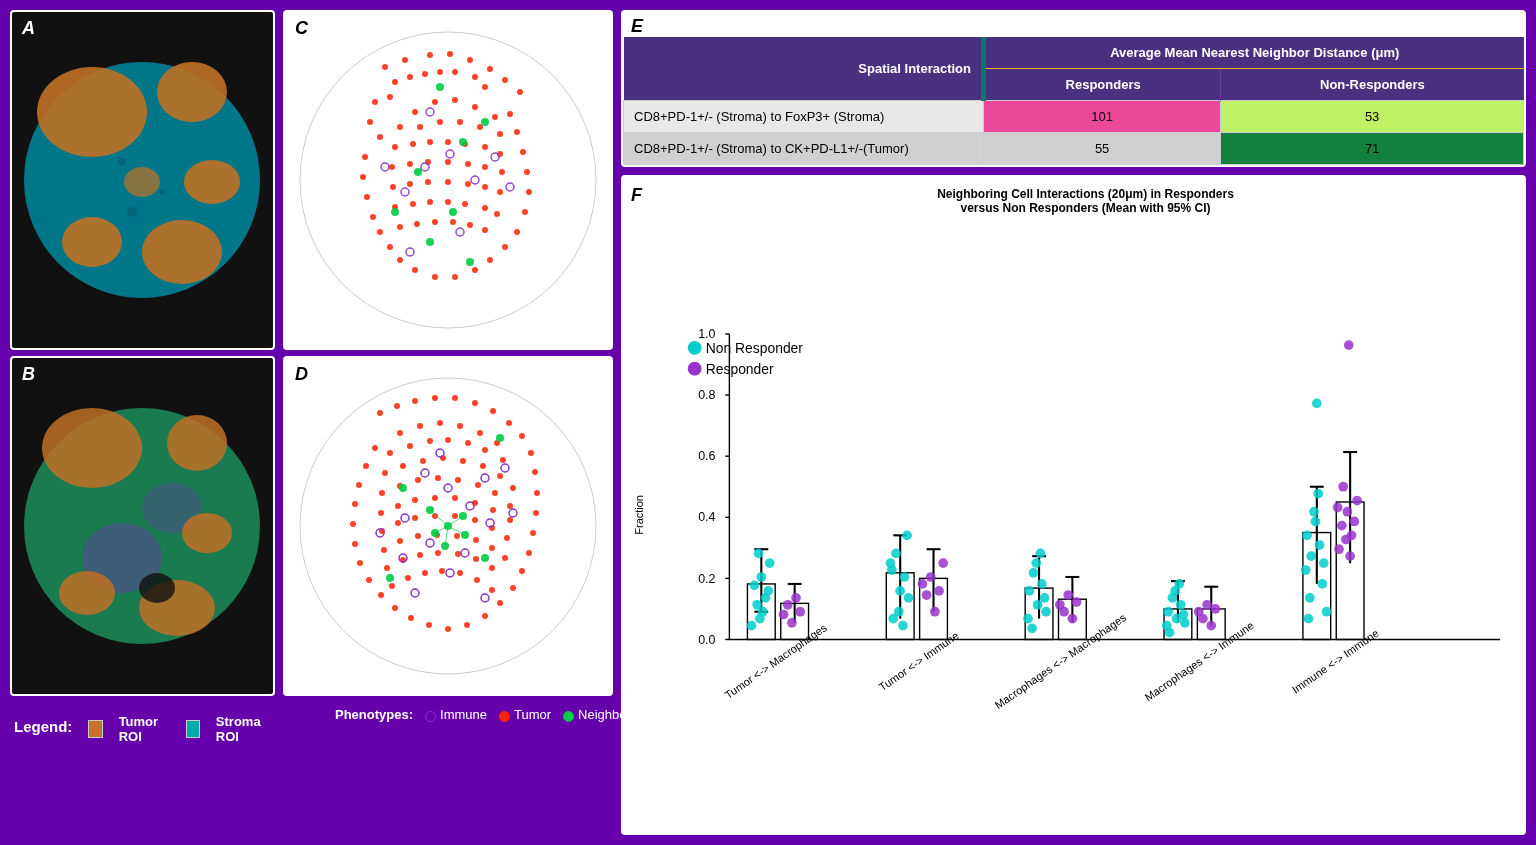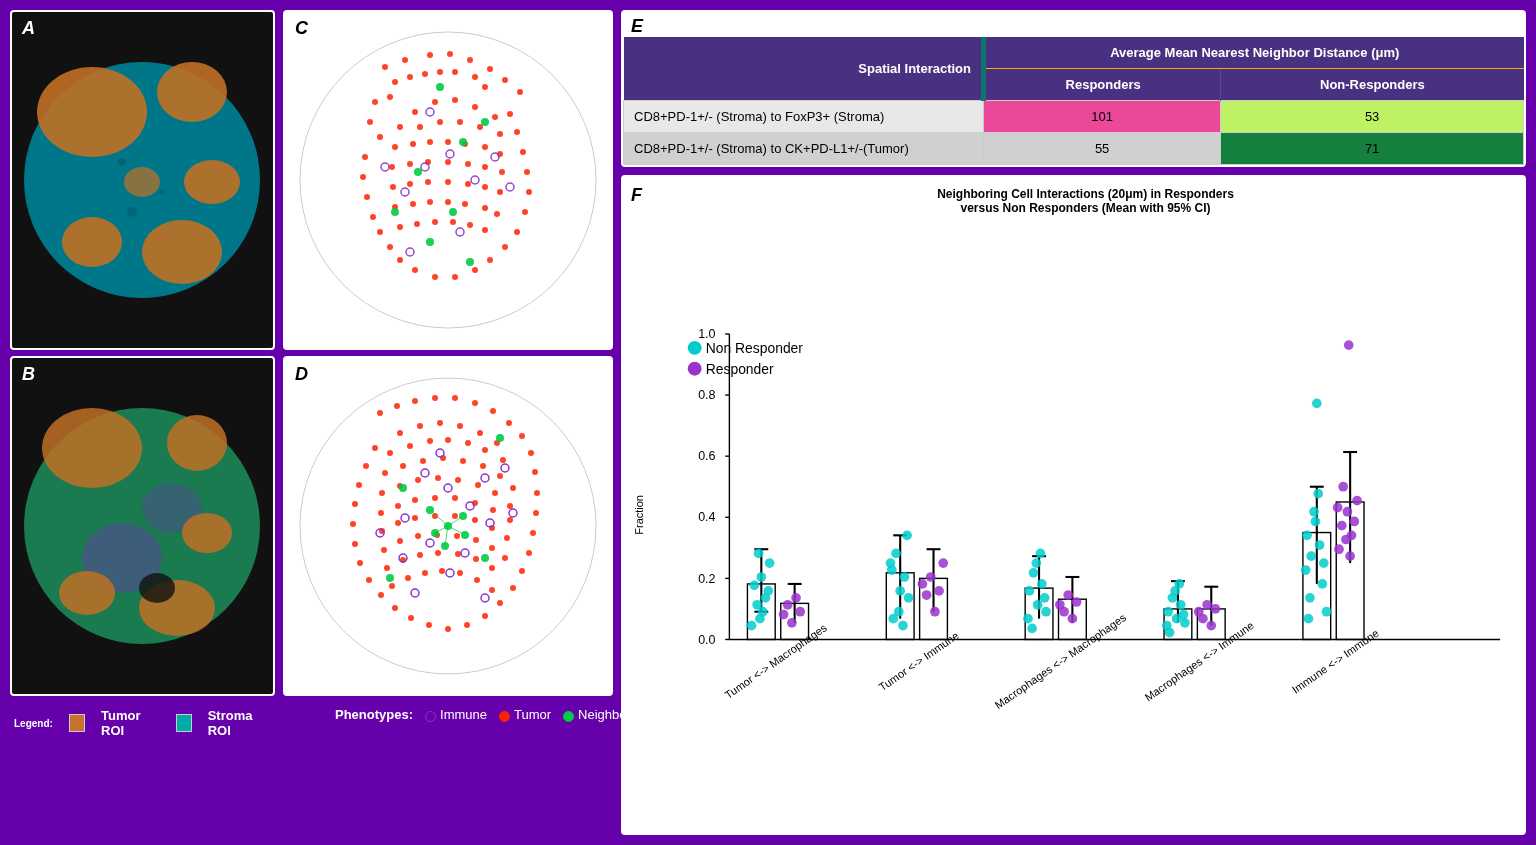--- a/index.html
+++ b/index.html
@@ -55,26 +55,27 @@
     .legend-bar {
       display: flex;
       align-items: center;
       gap: 16px;
       padding: 6px 4px;
       flex-shrink: 0;
     }
     .legend-title {
       color: #fff;
       font-weight: bold;
-      font-size: 10px;
+      font-size: 15px;
     }
     .legend-item {
       display: flex;
       align-items: center;
       gap: 16px;
+      margin-top: 6px;
     }
     .legend-swatch {
       width: 18px;
       height: 18px;
       border: 1px solid #ccc;
     }
     .legend-text {
       color: #fff;
       font-size: 13px;
       font-weight: bold;

